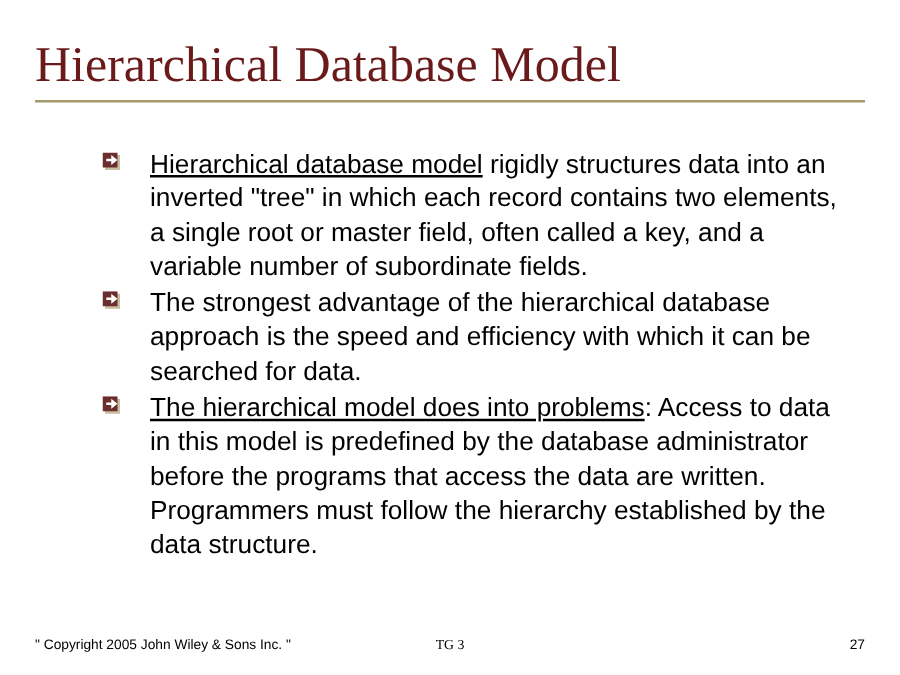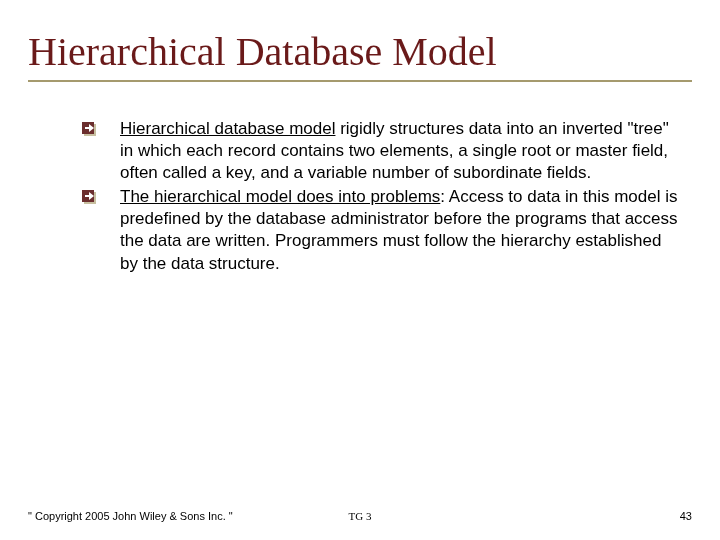--- a/index.html
+++ b/index.html
@@ -35,21 +35,21 @@
     border-top: 2px solid #a59a6e;
   }
   .content {
     position: absolute;
     left: 82px;
     right: 40px;
     top: 118px;
   }
   .item {
     position: relative;
-    font-size: 17px;
+    font-size: 21px;
     line-height: 1.3;
     color: #000000;
     margin: 0 0 2px 0;
     padding-left: 38px;
   }
   .bullet {
     position: absolute;
     left: 0;
     top: 4px;
     width: 16px;
@@ -84,33 +84,43 @@
         <svg viewBox="0 0 16 16">
             <rect x="2" y="2" width="12" height="12" fill="#c7bfa0"></rect>
             <rect x="0" y="0" width="12" height="12" fill="#6b2e2e"></rect>
             <path d="M3 6 L7 6 L7 3 L11 6 L7 9 L7 6" fill="none"></path>
             <path d="M3 5 L7 5 L7 2 L12 6 L7 10 L7 7 L3 7 Z" fill="#ffffff"></path>
           </svg>
       </span>
       <span class="u">Hierarchical database model</span><span> rigidly structures data into an inverted "tree" in which each record contains two elements, a single root or master field, often called a key, and a variable number of subordinate fields.</span>
     </div>
 
+    <div class="item">
+      <span class="bullet">
+        <svg viewBox="0 0 16 16">
+            <rect x="2" y="2" width="12" height="12" fill="#c7bfa0"></rect>
+            <rect x="0" y="0" width="12" height="12" fill="#6b2e2e"></rect>
+            <path d="M3 5 L7 5 L7 2 L12 6 L7 10 L7 7 L3 7 Z" fill="#ffffff"></path>
+          </svg>
+      </span>
+      <span>The strongest advantage of the hierarchical database approach is the speed and efficiency with which it can be searched for data.</span>
+    </div>
 
     <div class="item">
       <span class="bullet">
         <svg viewBox="0 0 16 16">
             <rect x="2" y="2" width="12" height="12" fill="#c7bfa0"></rect>
             <rect x="0" y="0" width="12" height="12" fill="#6b2e2e"></rect>
             <path d="M3 5 L7 5 L7 2 L12 6 L7 10 L7 7 L3 7 Z" fill="#ffffff"></path>
           </svg>
       </span>
       <span class="u">The hierarchical model does into problems</span><span>: Access to data in this model is predefined by the database administrator before the programs that access the data are written. Programmers must follow the hierarchy established by the data structure.</span>
     </div>
 
   </div>
 
   <div class="footer">
     <span class="footer-left">" Copyright 2005 John Wiley &amp; Sons Inc. "</span>
     <span class="footer-center">TG 3</span>
-    <span class="footer-right">43</span>
+    <span class="footer-right">27</span>
   </div>
 
 </div>
 
 </body></html>

